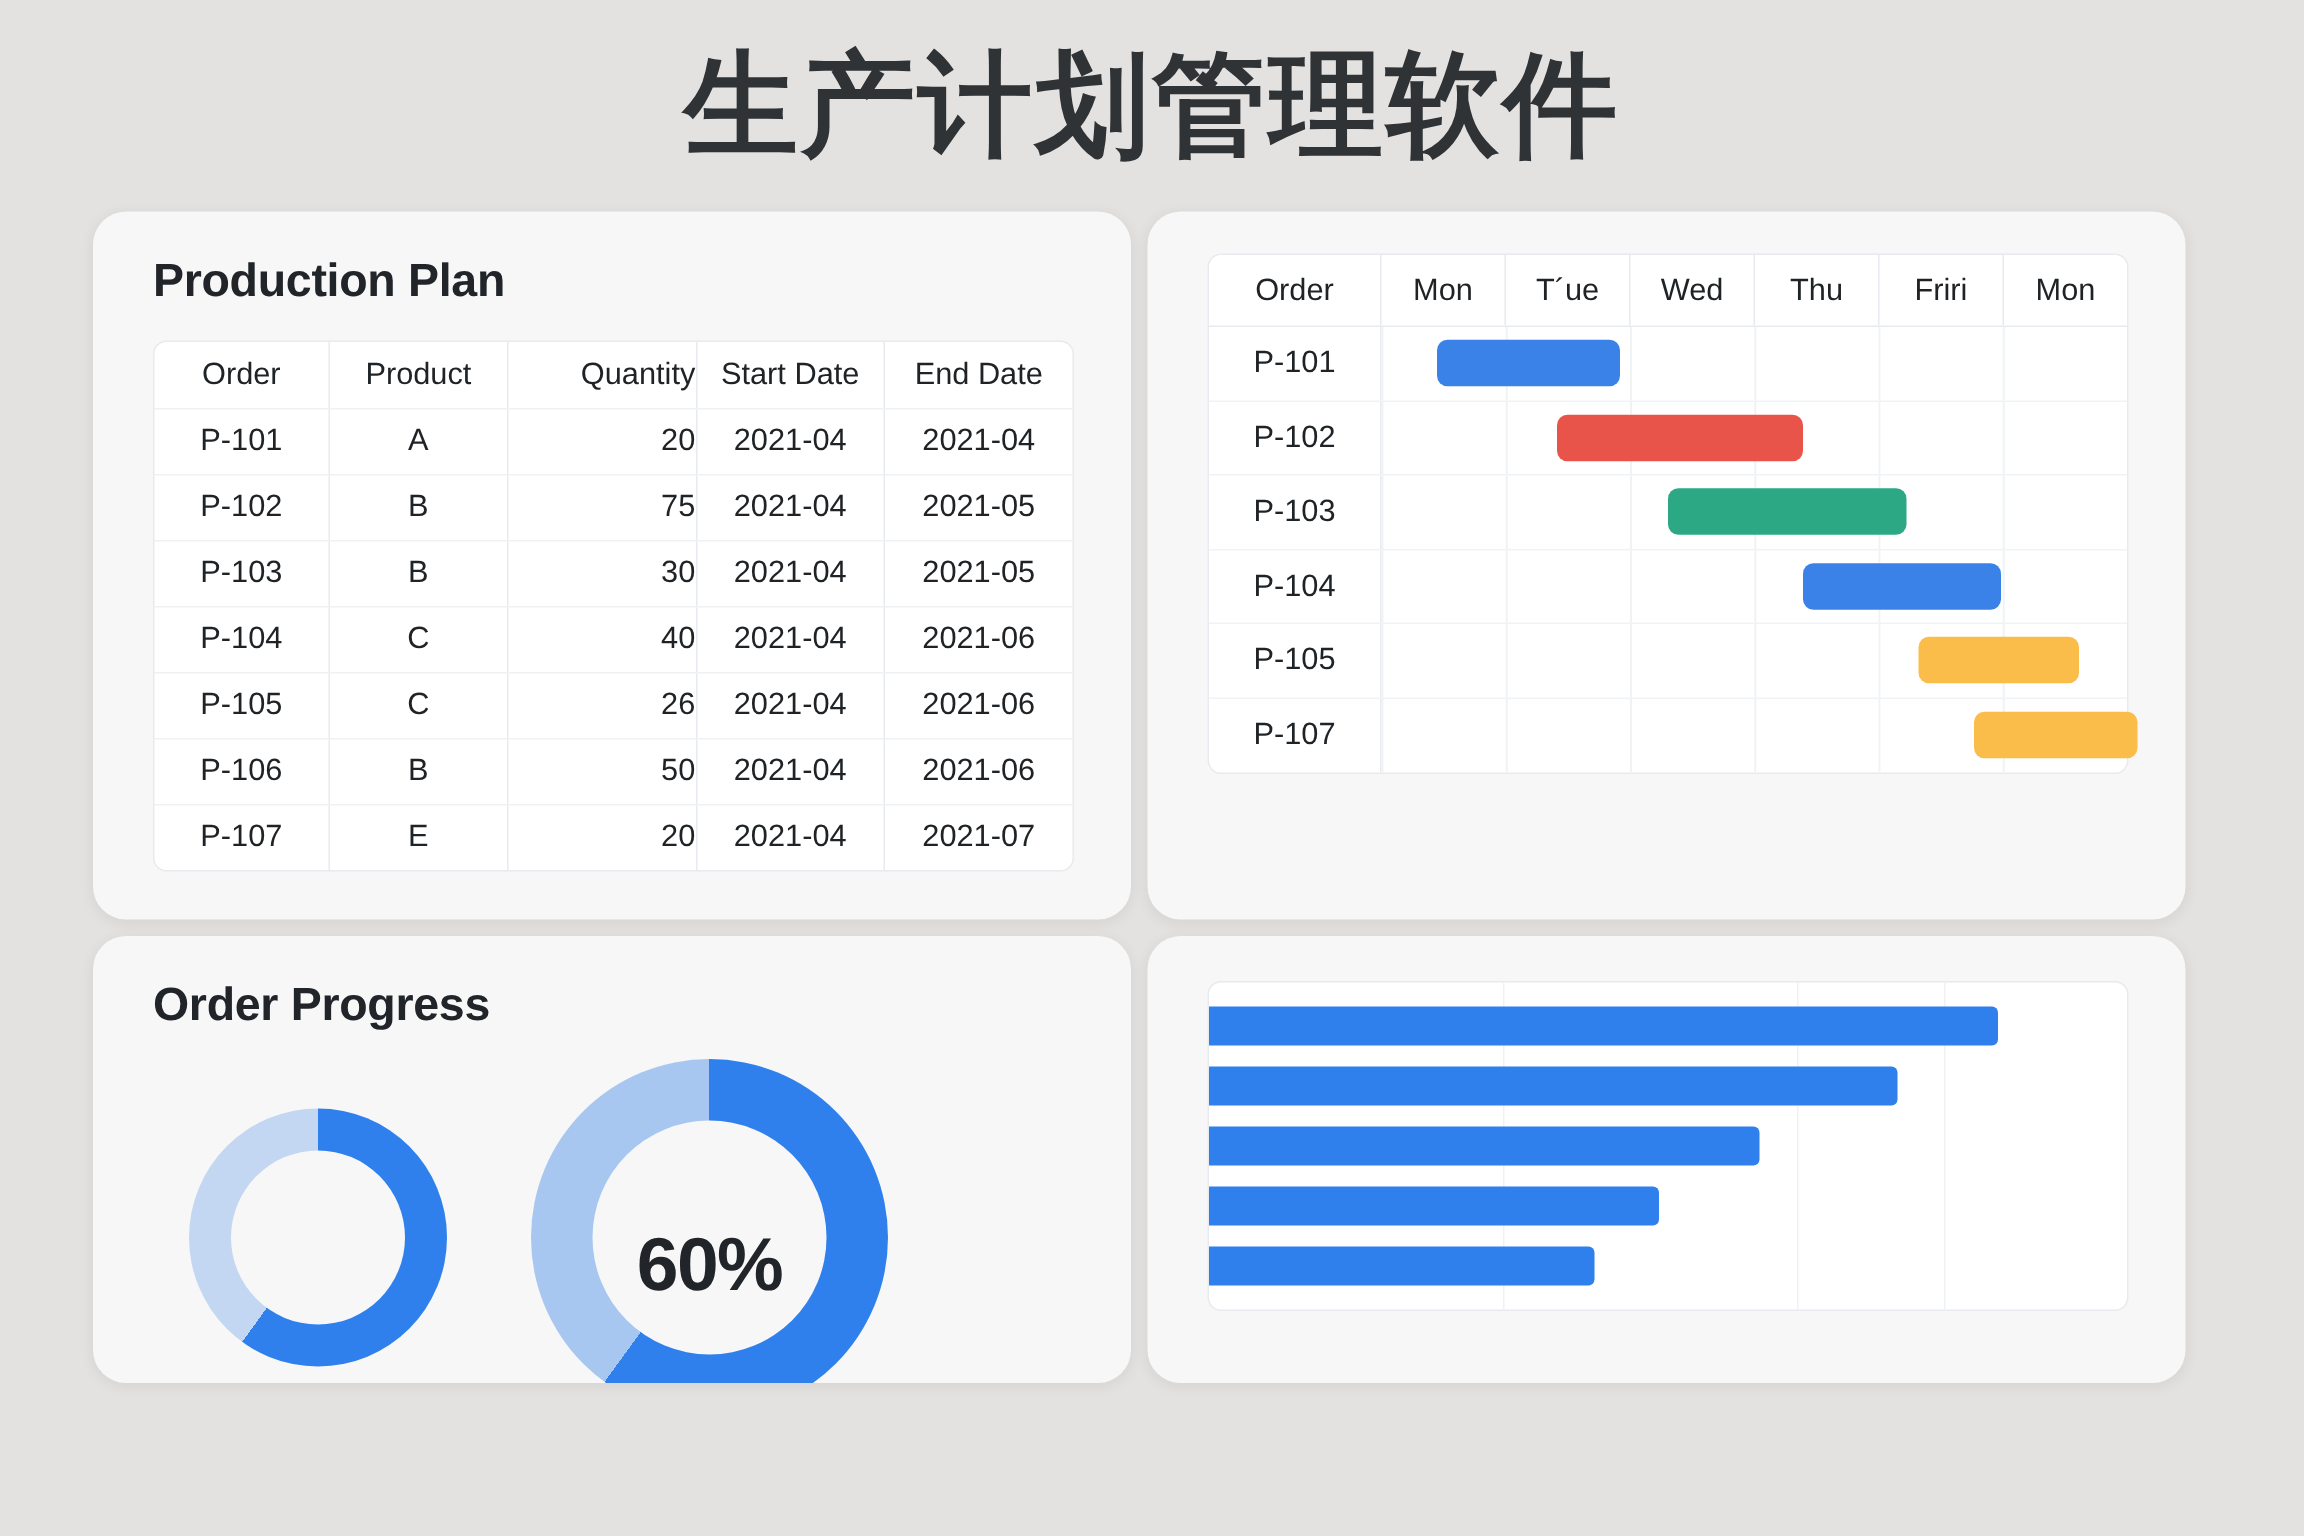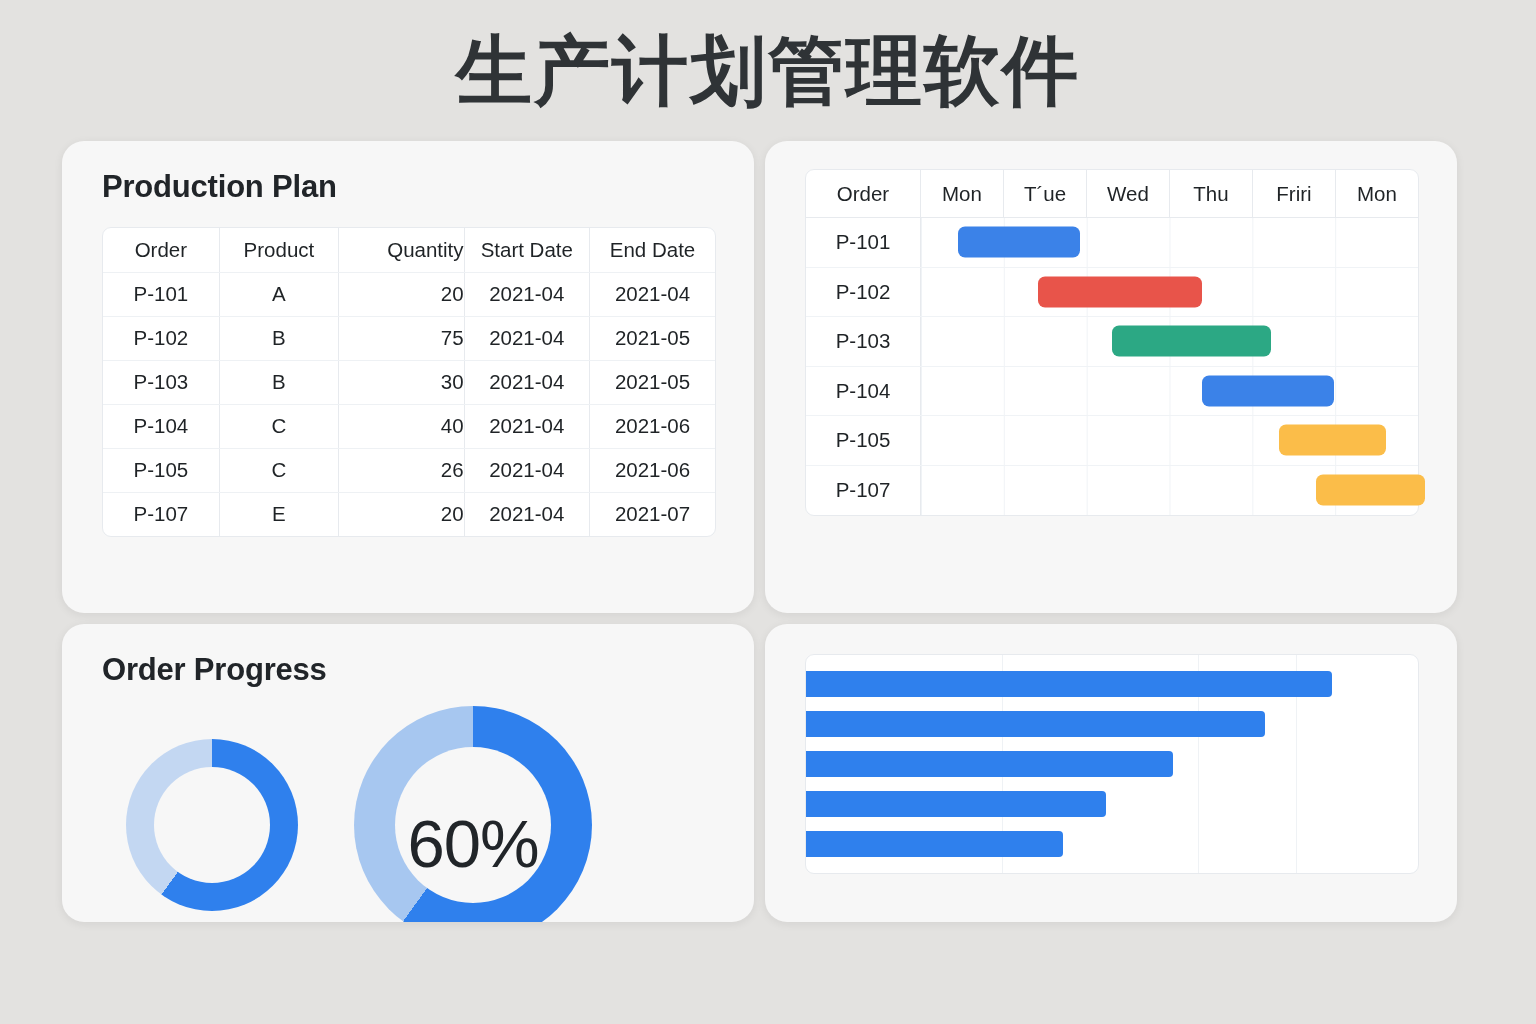--- a/index.html
+++ b/index.html
@@ -167,22 +167,22 @@
     background: #f7f7f7;
     display: flex;
     align-items: center;
     justify-content: center;
   }
   .donut-sm { width: 172px; height: 172px; }
   .donut-sm .hole { width: 116px; height: 116px; }
   .donut-lg { width: 238px; height: 238px; }
   .donut-lg .hole { width: 156px; height: 156px; }
   .donut-value {
-    font-size: 67px;
-    font-weight: 400;
+    font-size: 50px;
+    font-weight: 700;
     color: #212529;
     letter-spacing: -1px;
     margin-top: 36px;
   }
 
   
   .res-body {
     display: flex;
     gap: 0;
     margin-top: 2px;
@@ -285,20 +285,27 @@
             <td class="c-order">P-104</td>
             <td class="c-prod">C</td>
             <td class="c-qty">40</td>
             <td class="c-sd">2021-04</td>
             <td class="c-ed">2021-06</td>
           </tr>
           <tr>
             <td class="c-order">P-105</td>
             <td class="c-prod">C</td>
             <td class="c-qty">26</td>
+            <td class="c-sd">2021-04</td>
+            <td class="c-ed">2021-06</td>
+          </tr>
+          <tr>
+            <td class="c-order">P-106</td>
+            <td class="c-prod">B</td>
+            <td class="c-qty">50</td>
             <td class="c-sd">2021-04</td>
             <td class="c-ed">2021-06</td>
           </tr>
           <tr>
             <td class="c-order">P-107</td>
             <td class="c-prod">E</td>
             <td class="c-qty">20</td>
             <td class="c-sd">2021-04</td>
             <td class="c-ed">2021-07</td>
           </tr>

